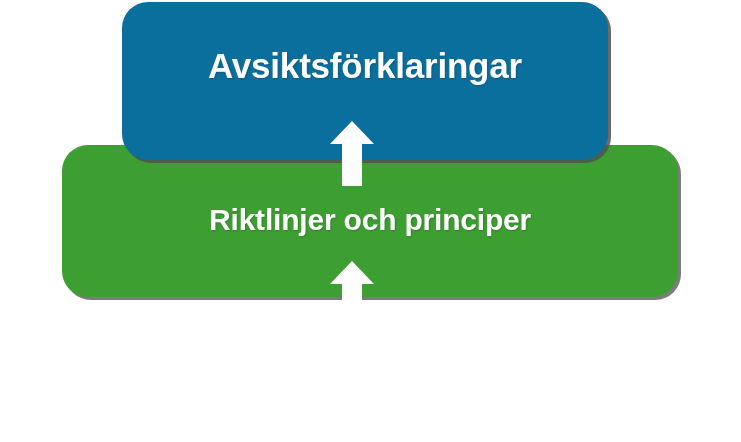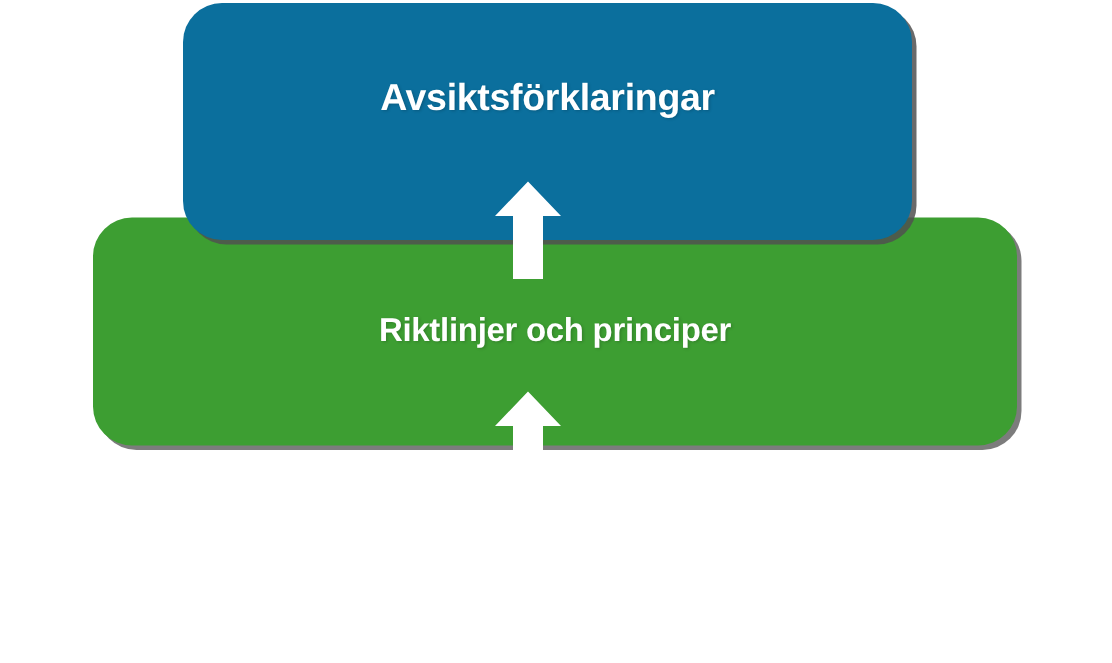--- a/index.html
+++ b/index.html
@@ -39,37 +39,37 @@
     left: 122px;
     top: 2px;
     width: 486px;
     height: 158px;
     background: #0B6F9D;
     border-radius: 26px;
     box-shadow: 3px 3px 0 0 rgba(80,80,80,0.85);
     z-index: 3;
   }
   #tier-top .tier-label {
-    font-size: 25px;
+    font-size: 35px;
     margin-top: -32px;
   }
 
   
   #tier-middle {
     left: 62px;
     top: 145px;
     width: 616px;
     height: 152px;
     background: #3D9E32;
     border-radius: 26px;
     box-shadow: 3px 3px 0 0 rgba(80,80,80,0.75);
     z-index: 2;
   }
   #tier-middle .tier-label {
-    font-size: 22px;
+    font-size: 30px;
     margin-top: -3px;
   }
 
   
   #tier-bottom {
     left: 2px;
     top: 282px;
     width: 733px;
     height: 156px;
     background: #FDC60B;

